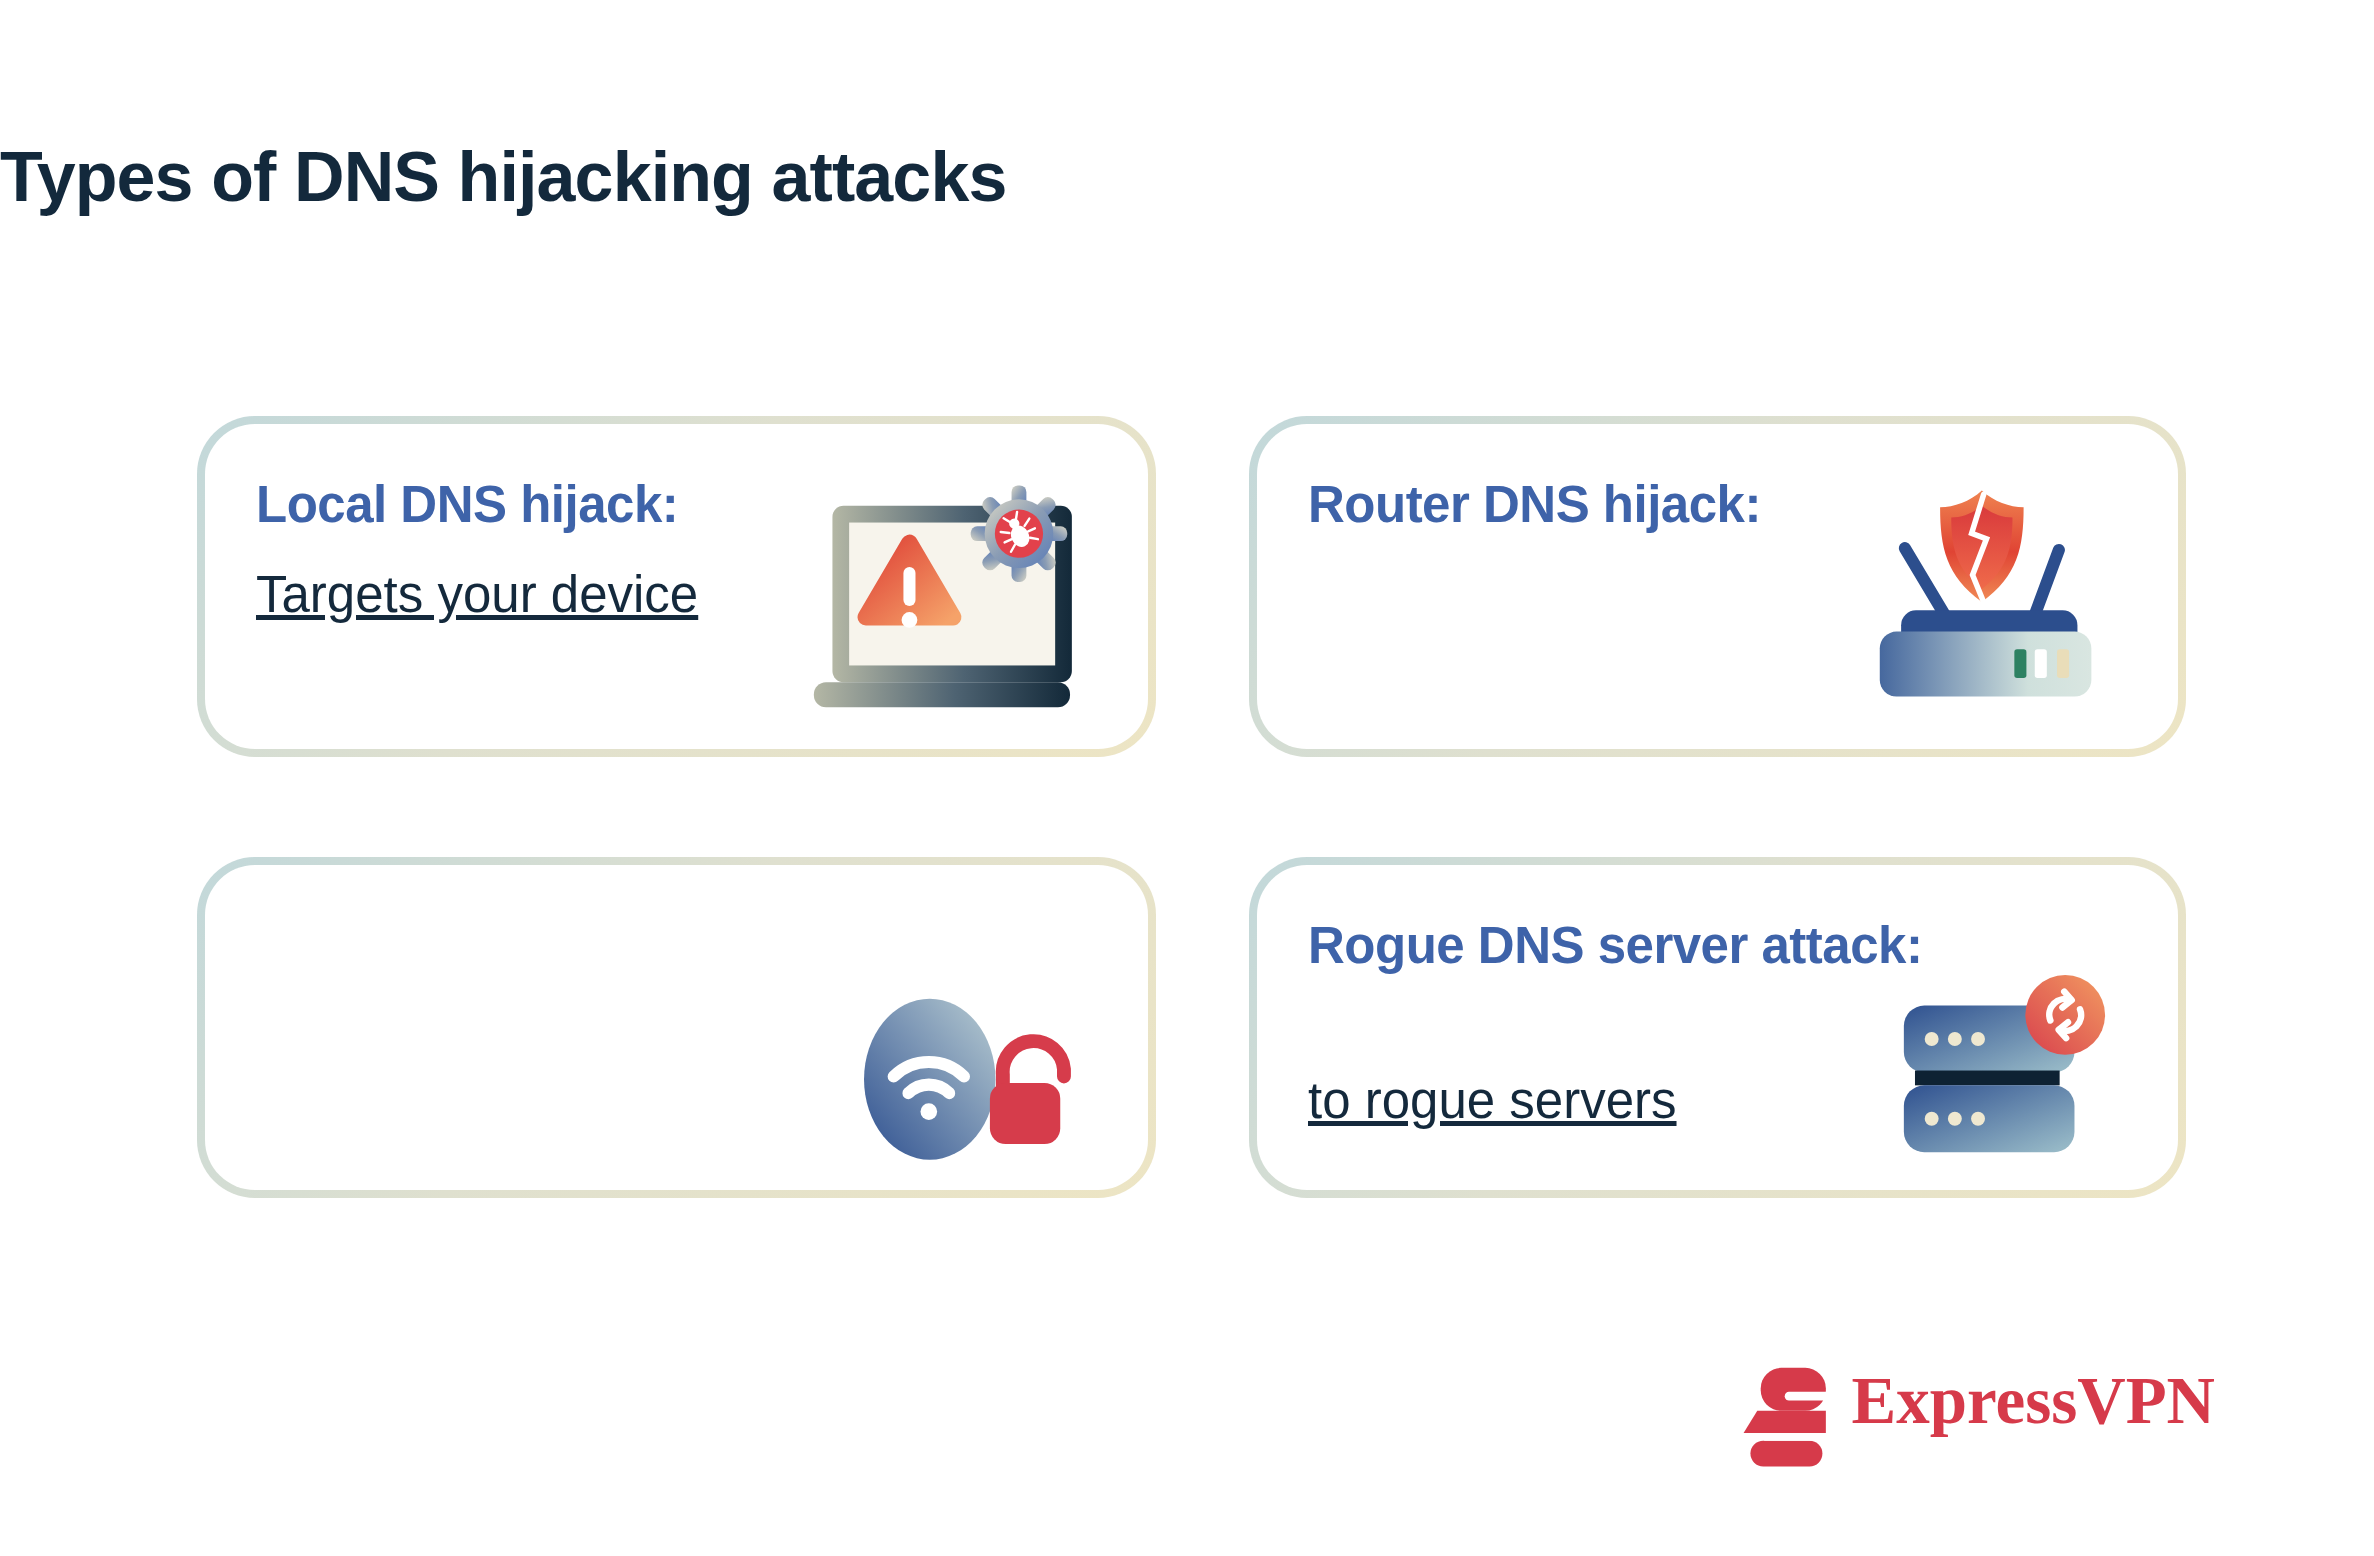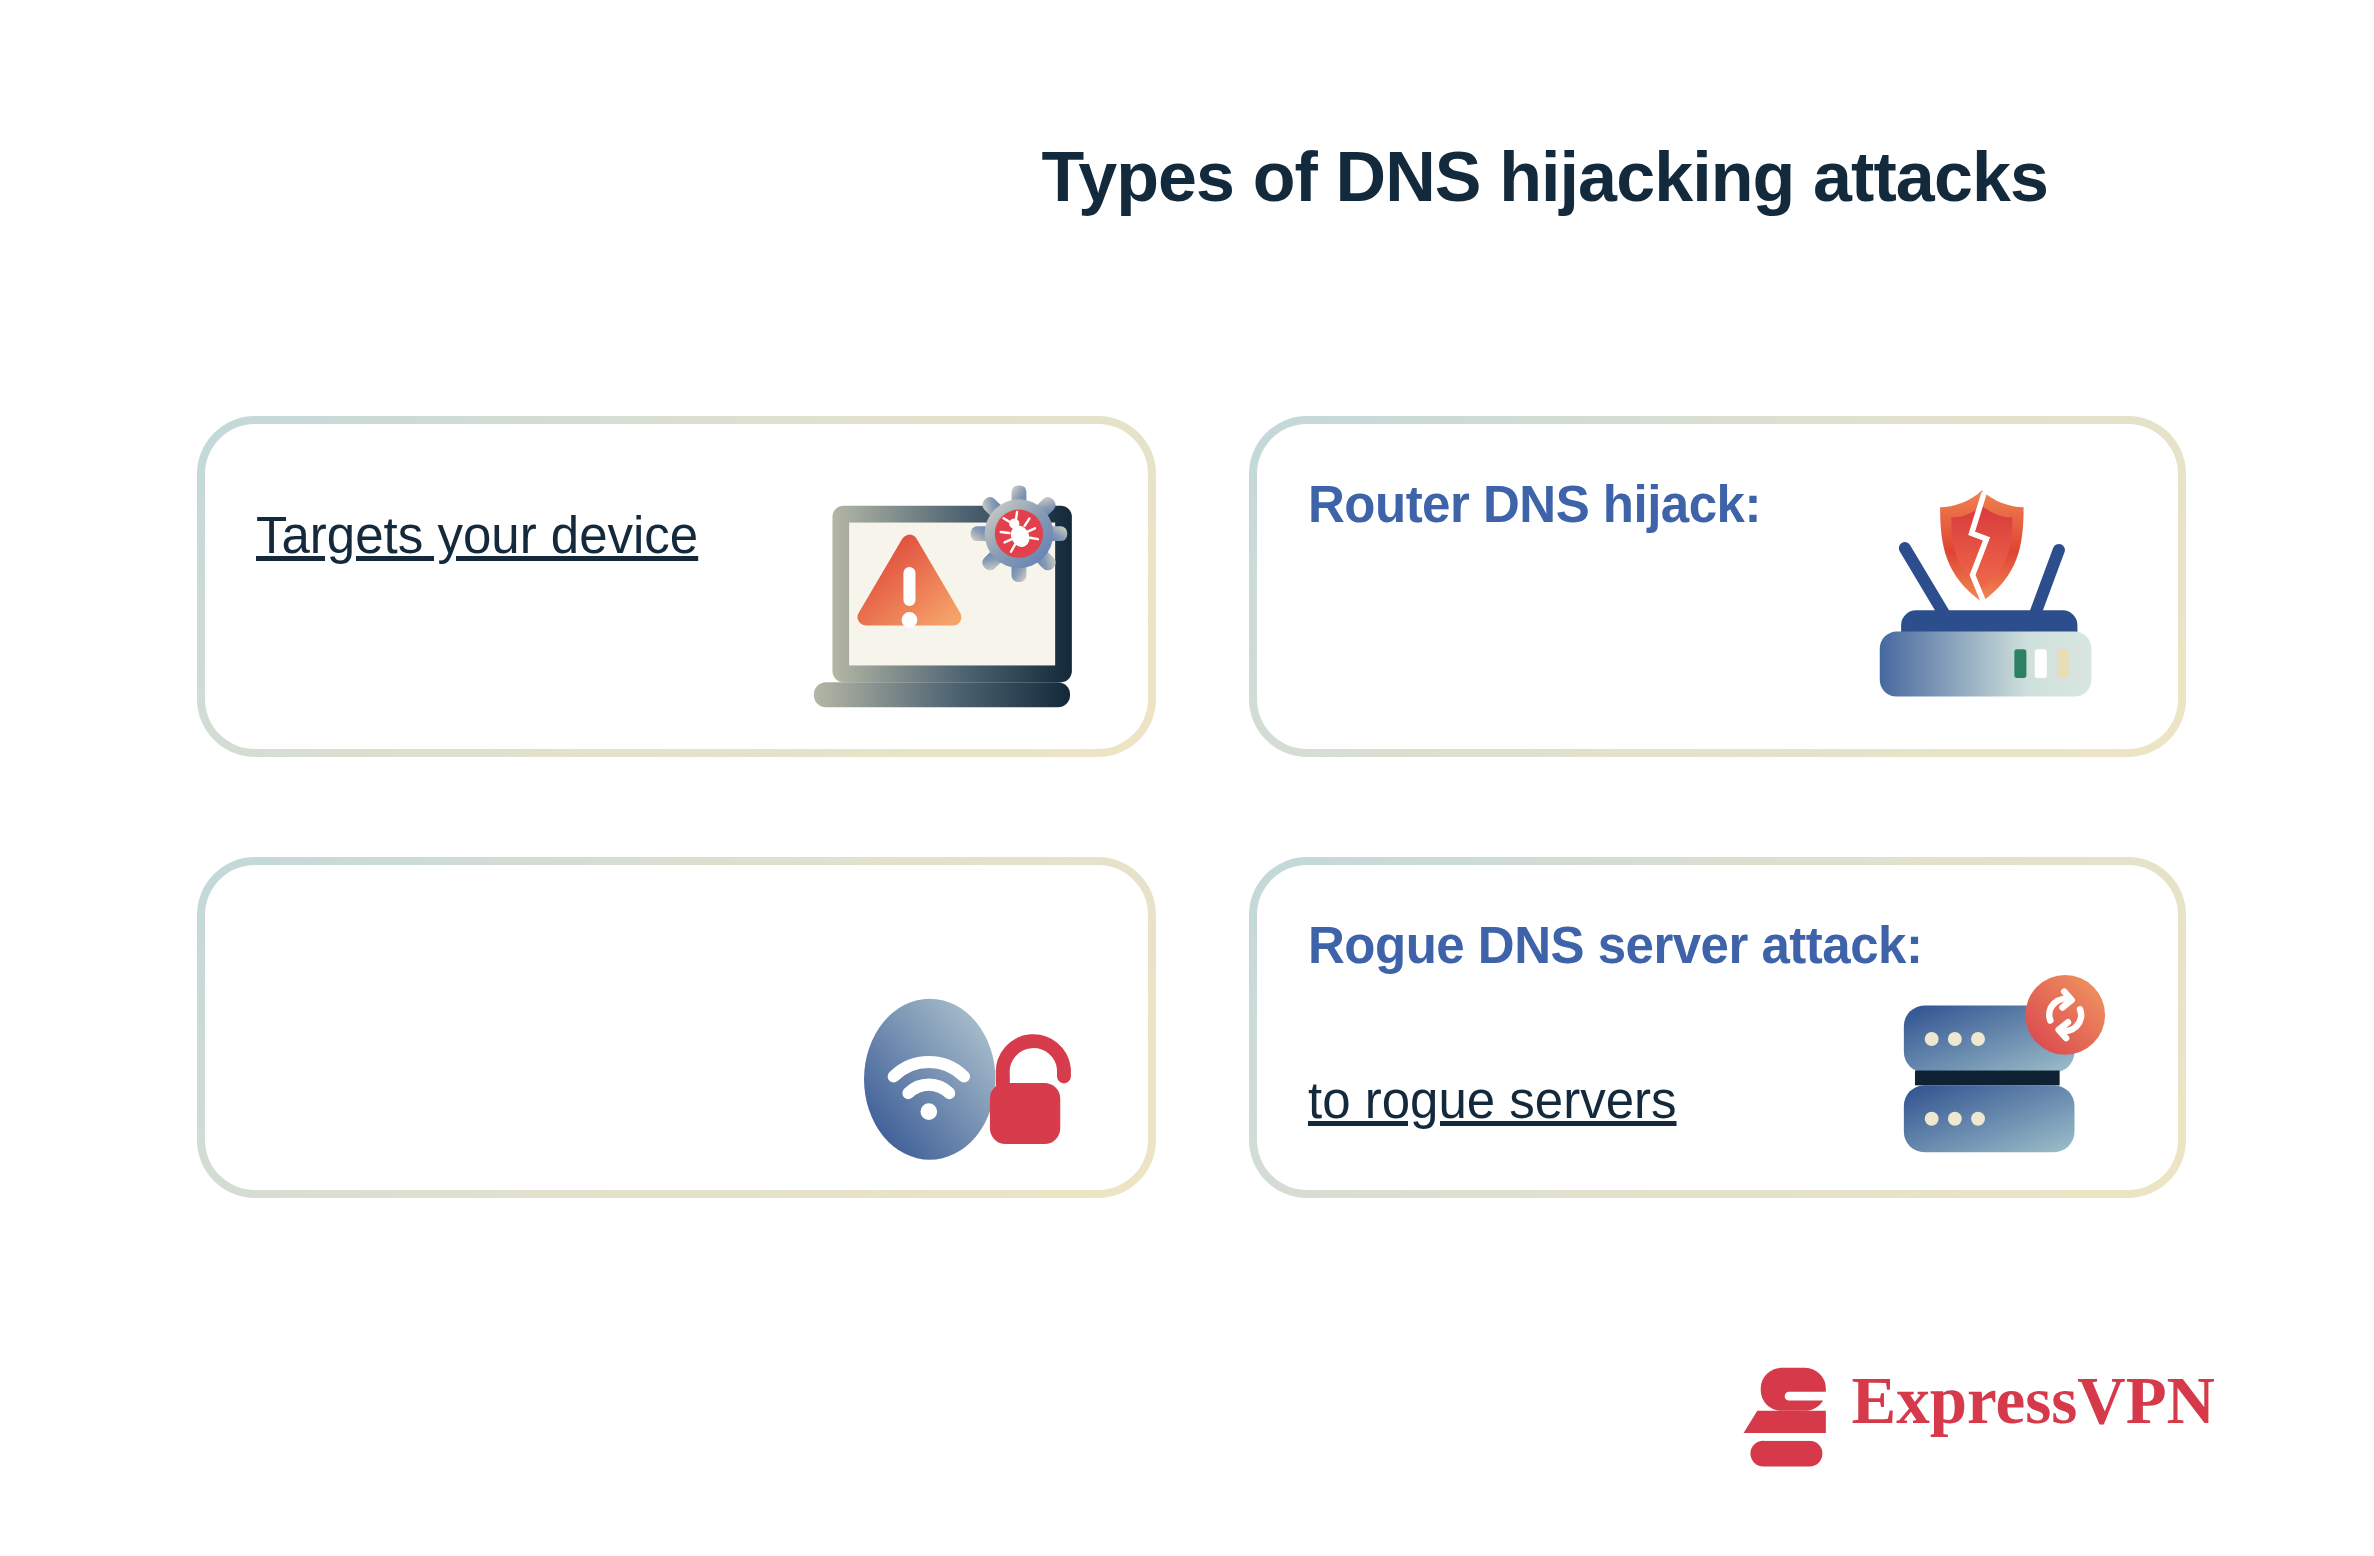--- a/index.html
+++ b/index.html
@@ -1,21 +1,21 @@
 <!DOCTYPE html>
 <html style="font-size:15px"><head>
 <meta charset="utf-8">
 <style>
   html,body{margin:0;padding:0;}
   body{
     width:2375px;height:1556px;position:relative;background:#ffffff;
     font-family:"Liberation Sans", sans-serif;overflow:hidden;
   }
   .page-title{
-    position:absolute;top:137px;left:0;width:2048px;text-align:right;
+    position:absolute;top:137px;left:0;width:2048px;text-align:left;
     font-size:70px;font-weight:700;color:#13293c;letter-spacing:-0.9px;margin:0;
   }
   .cards-grid{
     position:absolute;left:197px;top:416px;width:1991px;
     display:grid;grid-template-columns:959px 937px;
     column-gap:93px;row-gap:100px;
   }
   .card{
     position:relative;height:341px;border-radius:58px;
     border:8.3px solid transparent;box-sizing:border-box;
@@ -46,20 +46,21 @@
 </style>
 </head>
 <body>
 
 <h1 class="page-title">Types of DNS hijacking attacks</h1>
 
 <div class="cards-grid">
 
   <section class="card">
     <div class="card-content">
+      <h2 class="card-heading">Local DNS hijack:</h2>
       <p class="card-body">
         <span>Targets your device</span>
       </p>
     </div>
     <svg class="card-icon icon-laptop" viewBox="0 0 320 250">
       <defs>
         <linearGradient id="g-frame" x1="0" y1="0" x2="1" y2="0">
           <stop offset="0" stop-color="#b4b7a5"></stop>
             <stop offset="0.55" stop-color="#4e6372"></stop>
             <stop offset="1" stop-color="#132939"></stop>

